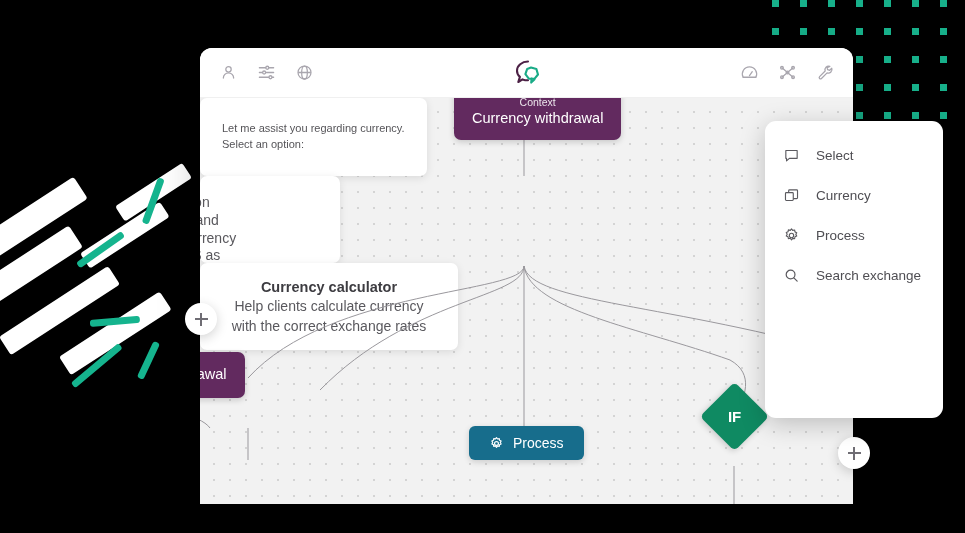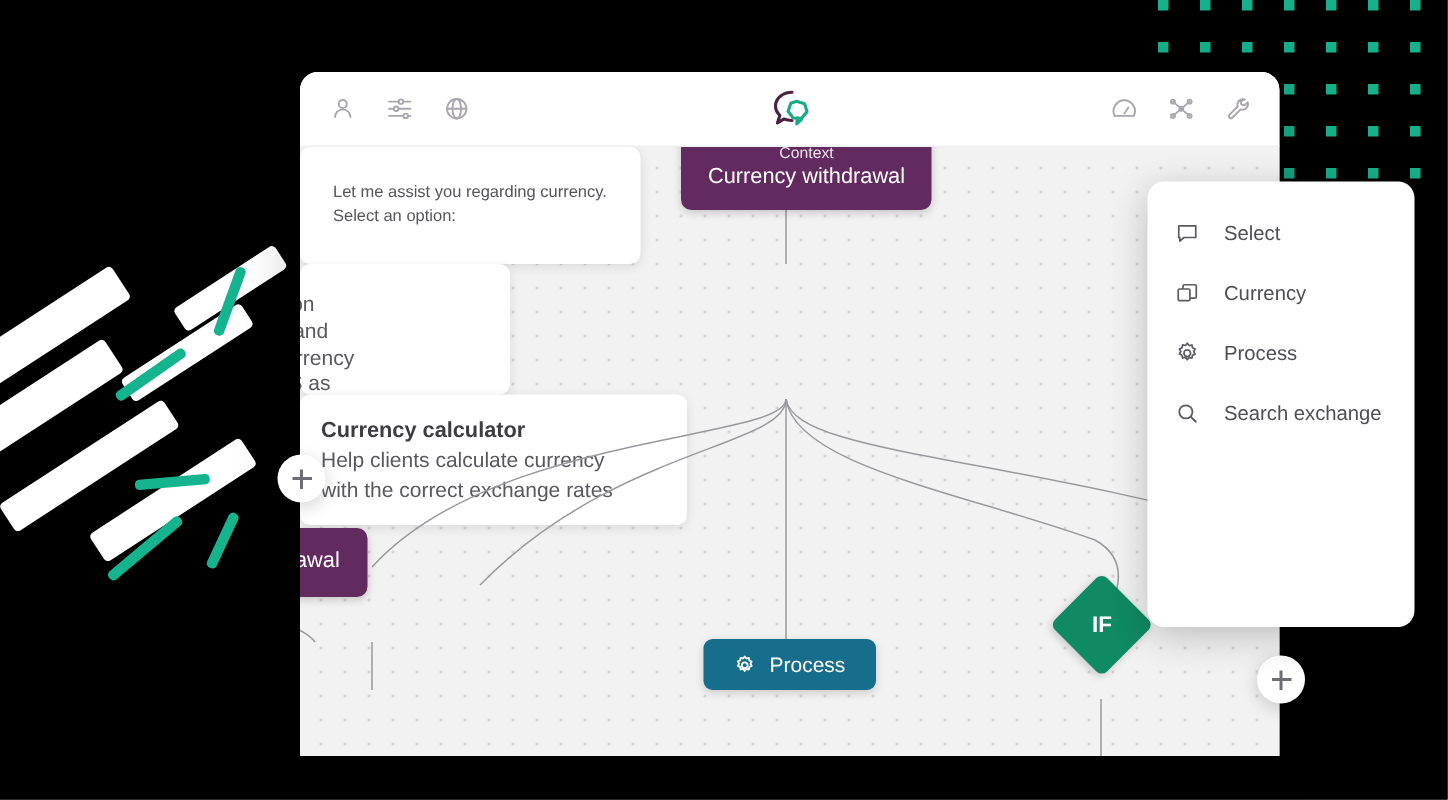--- a/index.html
+++ b/index.html
@@ -150,20 +150,21 @@
     font-size: 14px;
     box-shadow: 0 2px 6px rgba(0,0,0,0.16);
     z-index: 5;
   }
   .node-process svg { display:block; }
 
   #calc-card {
     left: 394px; top: 362px;
     width: 258px; height: 87px;
     padding: 16px 14px 4px;
+    text-align: center;
   }
   #calc-card .hd { font-size: 14.5px; font-weight: bold; color: #3d3c41; margin-bottom: 2px; }
   #calc-card .bd { font-size: 14px; line-height: 1.4; color: #59585d; }
 
   #left-card {
     left: -6px; top: 362px;
     width: 140px; height: 87px;
     padding: 18px 0 0 0;
   }
   #left-card .bd {

